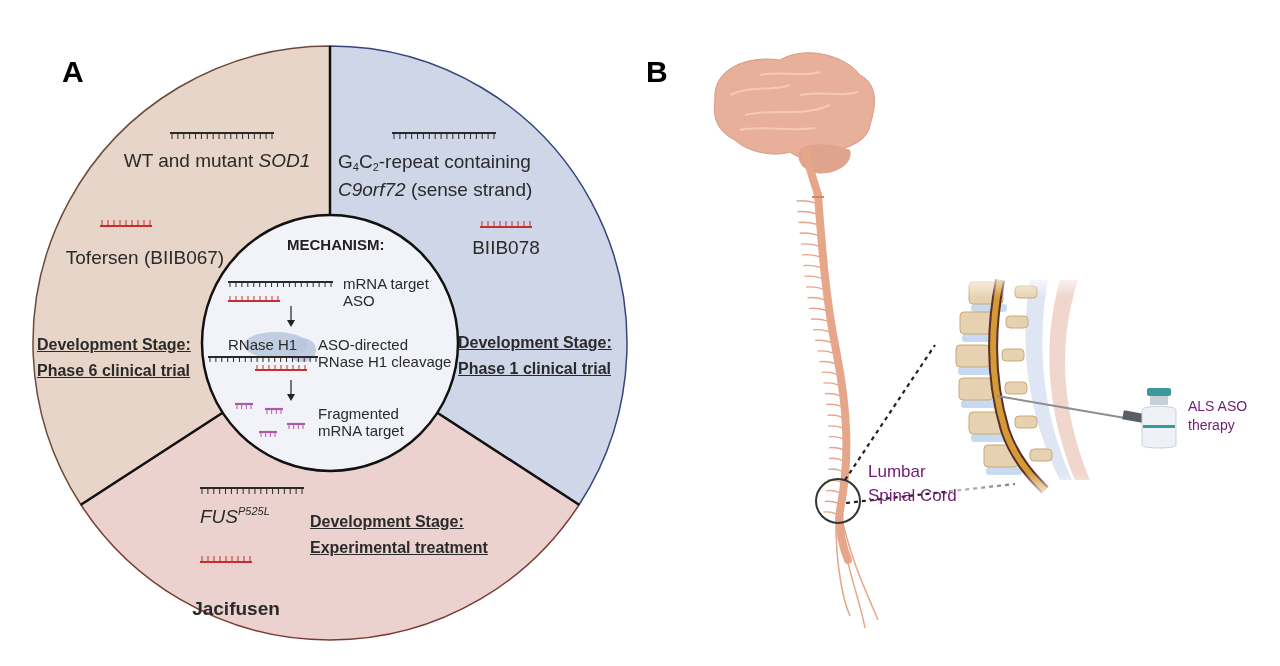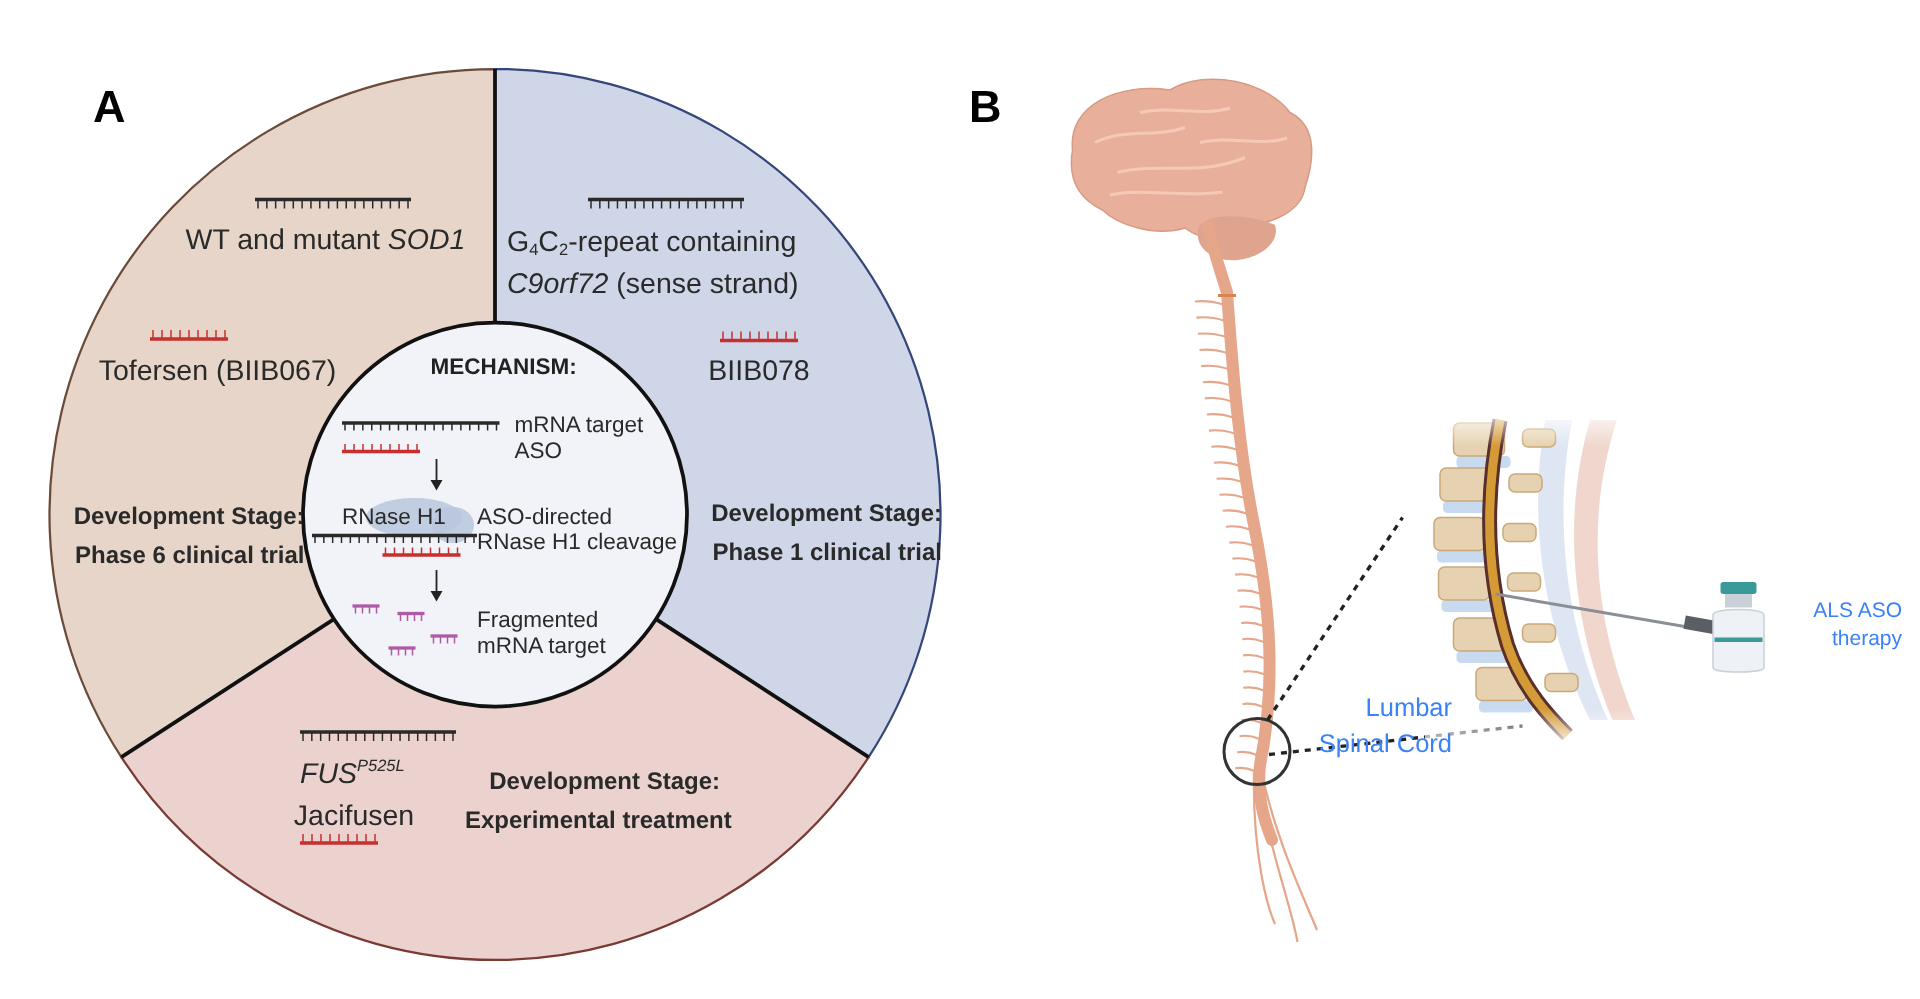--- a/index.html
+++ b/index.html
@@ -2,24 +2,24 @@
 <html><head>
 <meta charset="utf-8">
 <style>
   html, body { margin: 0; padding: 0; background: #ffffff; }
   body { width: 1280px; height: 666px; position: relative; overflow: hidden;
          font-family: "Liberation Sans", sans-serif; color: #222; }
   #stage { position: absolute; left: 0; top: 0; width: 1280px; height: 666px; }
   .lbl { position: absolute; white-space: nowrap; }
   .panel-letter { font-weight: bold; font-size: 30px; color: #000; }
   .sector-text { font-size: 19px; color: #2a2a2a; text-align: center; }
-  .stage-text { font-size: 16px; font-weight: bold; color: #2a2a2a; text-align: right; line-height: 26px; }
+  .stage-text { font-size: 16px; font-weight: bold; color: #2a2a2a; text-align: left; line-height: 26px; text-decoration: underline; }
   .mech-title { font-size: 15px; font-weight: bold; color: #222; }
   .mech-text { font-size: 15px; color: #2a2a2a; line-height: 17px; }
-  .b-text { font-size: 16px; color: #3b82f6; text-align: right; line-height: 21px; }
+  .b-text { font-size: 16px; color: #701a75; text-align: left; line-height: 21px; }
   i { }
   sub { font-size: 11px; vertical-align: -3px; line-height: 0; }
   sup { font-size: 11px; vertical-align: 8px; line-height: 0; font-style: italic; text-align: right; }
 </style>
 </head>
 <body>
 
 <div id="stage">
 
   <svg id="svgA" width="1280" height="666" style="position:absolute;left:0;top:0;" xmlns="http://www.w3.org/2000/svg">
@@ -239,40 +239,40 @@
         <line x1="270.3333333333333" x2="270.3333333333333" y1="432" y2="437" stroke="#b05aa6" stroke-width="1"></line>
         <line x1="275" x2="275" y1="432" y2="437" stroke="#b05aa6" stroke-width="1"></line>
       </g>
   </svg>
 
   <div class="lbl panel-letter" style="left:62px;top:55px;">A</div>
 
   <div class="lbl sector-text" style="left:112px;top:150px;width:210px;">
     <span>WT and mutant </span><i>SOD1</i>
   </div>
-  <div class="lbl sector-text" style="left:55px;top:237px;width:180px;">Tofersen (BIIB067)</div>
+  <div class="lbl sector-text" style="left:55px;top:247px;width:180px;">Tofersen (BIIB067)</div>
   <div class="lbl stage-text" style="left:37px;top:332px;width:166px;">
     <div>Development Stage:</div>
     <div>Phase 6 clinical trial</div>
   </div>
 
   <div class="lbl sector-text" style="left:338px;top:148px;width:230px;text-align:left;line-height:28px;">
     <div><span>G</span><sub>4</sub><span>C</span><sub>2</sub><span>-repeat containing</span></div>
     <div><i>C9orf72</i><span> (sense strand)</span></div>
   </div>
   <div class="lbl sector-text" style="left:466px;top:237px;width:80px;">BIIB078</div>
   <div class="lbl stage-text" style="left:458px;top:330px;width:170px;">
     <div>Development Stage:</div>
     <div>Phase 1 clinical trial</div>
   </div>
 
   <div class="lbl sector-text" style="left:200px;top:506px;">
     <i>FUS</i><sup>P525L</sup>
   </div>
-  <div class="lbl sector-text" style="left:186px;top:534px;width:100px;">Jacifusen</div>
+  <div class="lbl sector-text" style="left:186px;top:598px;width:100px;font-weight:bold;">Jacifusen</div>
   <div class="lbl stage-text" style="left:310px;top:509px;width:170px;">
     <div>Development Stage:</div>
     <div>Experimental treatment</div>
   </div>
 
   <div class="lbl mech-title" style="left:287px;top:236px;">MECHANISM:</div>
   <div class="lbl mech-text" style="left:343px;top:275px;">
     <div>mRNA target</div>
     <div>ASO</div>
   </div>

